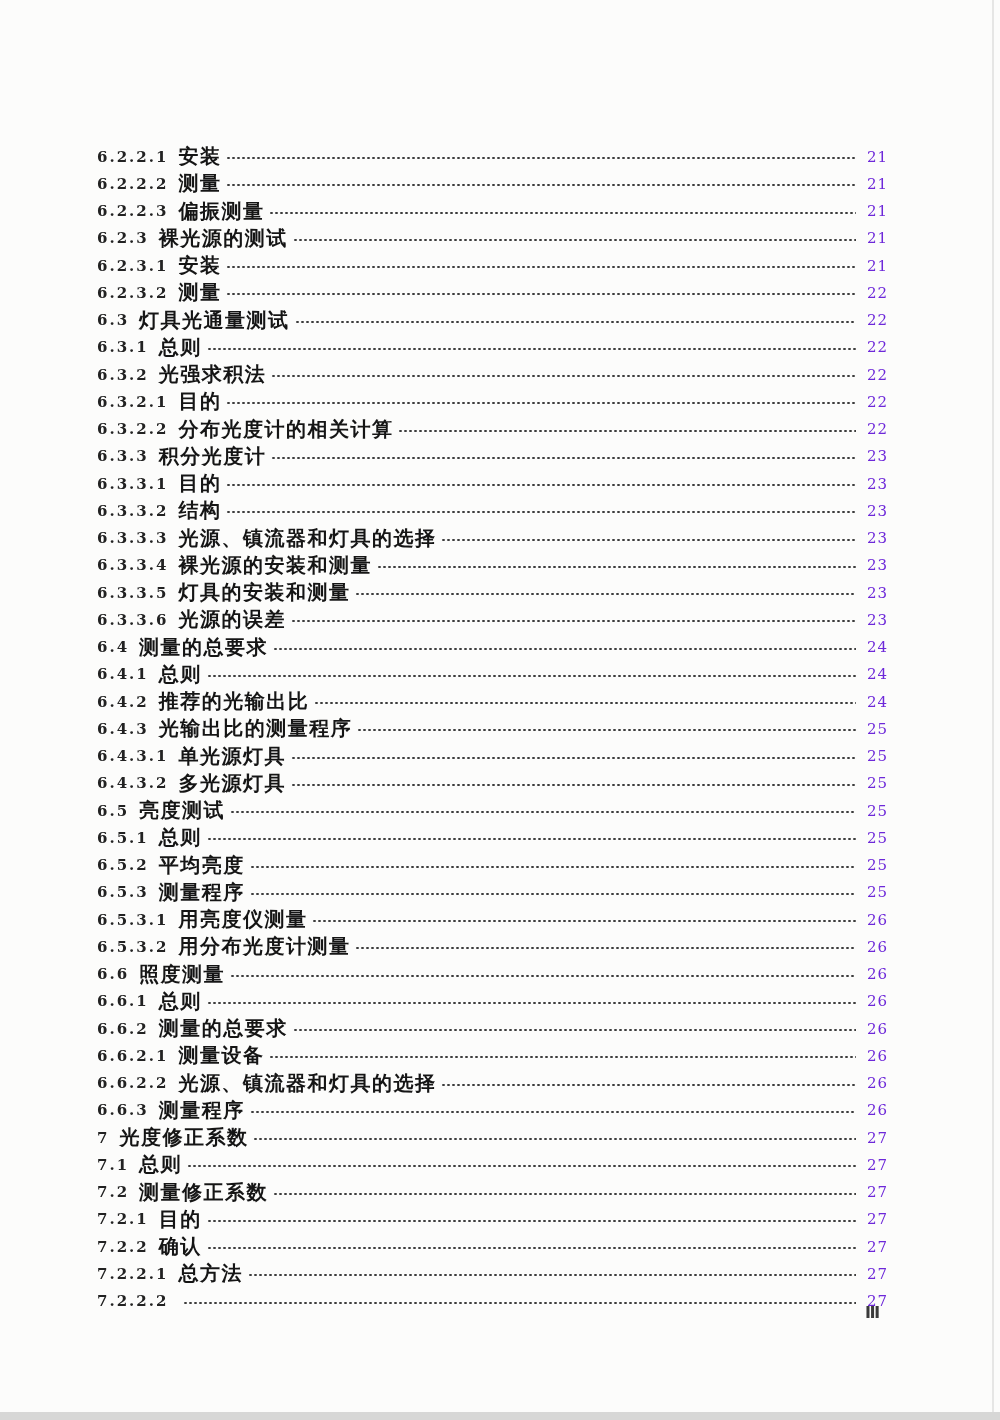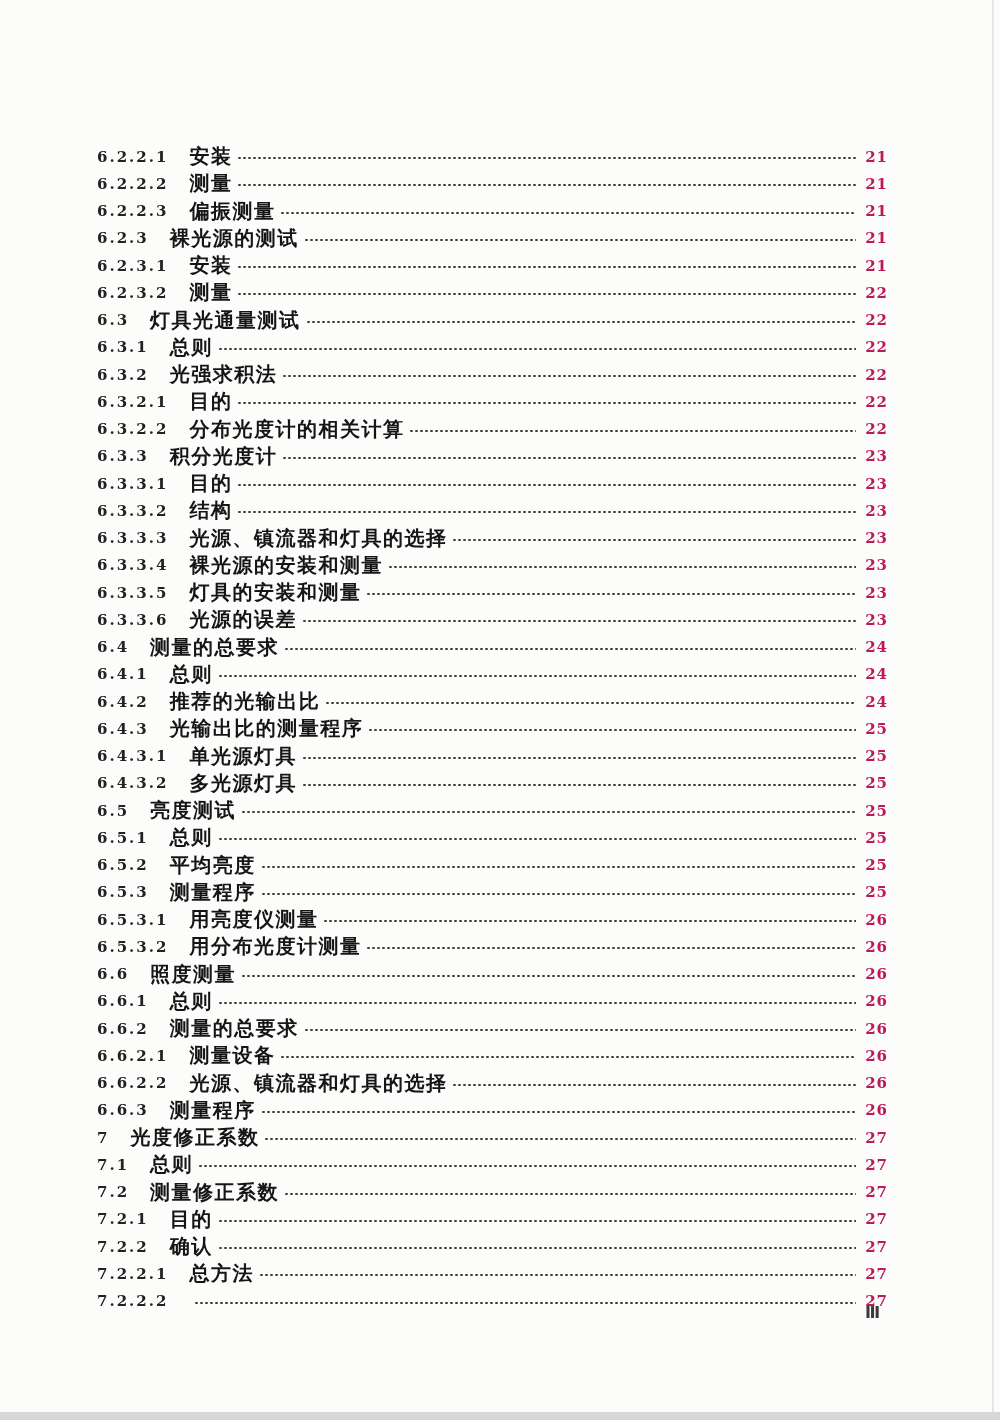--- a/index.html
+++ b/index.html
@@ -29,36 +29,36 @@
     position:absolute;top:143px;left:97px;width:791px;
     z-index:2;
   }
   .toc-row{
     display:flex;align-items:center;
     height:27.25px;white-space:nowrap;
   }
   .sec-num{
     font-family:"DejaVu Serif", serif;
     font-size:15px;font-weight:700;color:#222;
-    letter-spacing:2px;margin-right:21px;flex:0 0 auto;
+    letter-spacing:2px;margin-right:10px;flex:0 0 auto;
   }
   .sec-title{
     font-size:20px;font-weight:700;color:#151515;
     letter-spacing:1.5px;flex:0 0 auto;
   }
   .leader{
     flex:1 1 auto;min-width:18px;height:12px;margin:3px 6px 0 5px;
     background-image:radial-gradient(circle, #3c3c3c 1.05px, rgba(0,0,0,0) 1.3px);
     background-size:5px 12px;
     background-position:0 55%;
     background-repeat:repeat-x;
   }
   .pg-num{
     font-family:"DejaVu Serif", serif;
-    font-size:15px;font-weight:700;color:#be185d;
+    font-size:15px;font-weight:400;color:#6d28d9;
     flex:0 0 auto;min-width:26px;text-align:right;
     letter-spacing:1px;
   }
   .footer-pg{
     position:absolute;top:1303px;right:120px;
     font-family:"DejaVu Sans", sans-serif;
     font-size:16px;font-weight:700;color:#3a3a3a;
     z-index:2;
   }
   .scan-bar-bottom{

